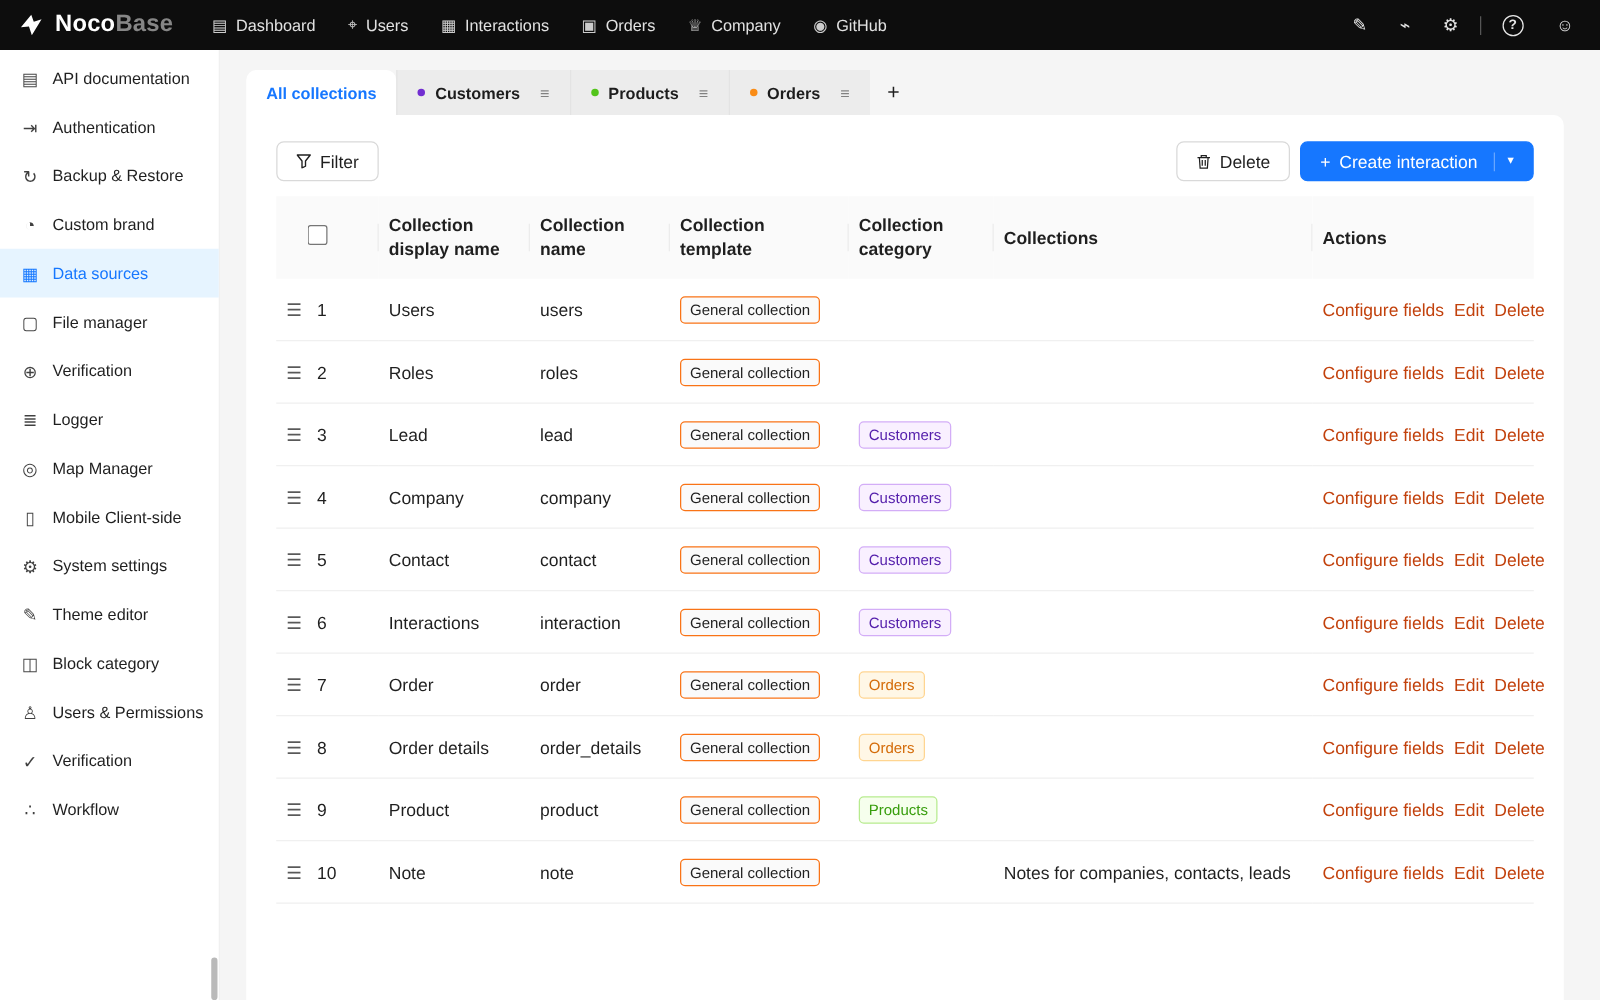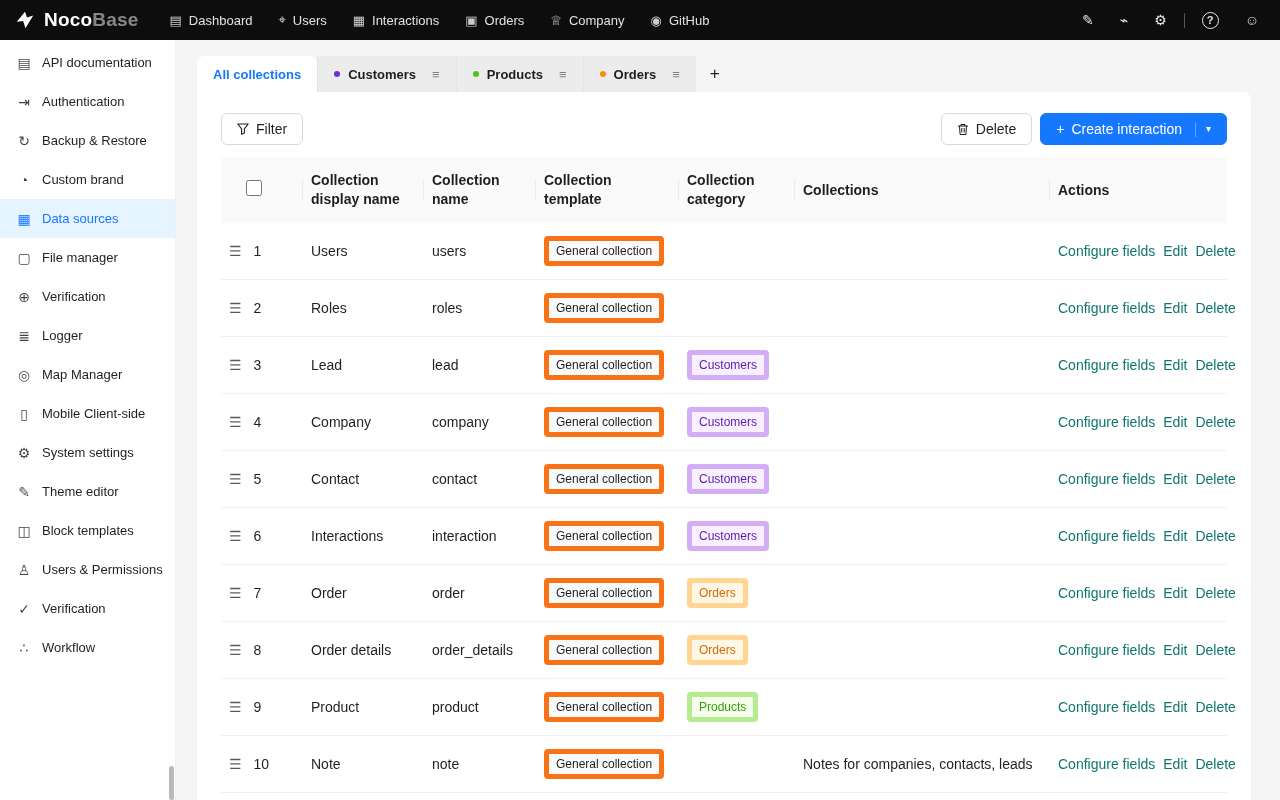--- a/index.html
+++ b/index.html
@@ -59,25 +59,25 @@
   
   table { width:100%; border-collapse:collapse; table-layout:fixed; font-size:14px; }
   thead th { background:#fafafa; text-align:left; font-weight:600; color:rgba(0,0,0,.88); padding:14px 8px; position:relative; line-height:19px; vertical-align:middle; }
   thead th::after { content:''; position:absolute; right:0; top:50%; transform:translateY(-50%); width:1px; height:22px; background:#ececec; }
   thead th:last-child::after { display:none; }
   tbody td { padding:13px 8px; border-bottom:1px solid #f0f0f0; color:rgba(0,0,0,.88); vertical-align:middle; line-height:22px; }
   .sel-cell { display:flex; align-items:center; gap:12px; }
   .drag-handle { color:rgba(0,0,0,.65); font-size:14px; cursor:grab; }
   .row-index { color:rgba(0,0,0,.88); }
   input[type="checkbox"] { width:16px; height:16px; accent-color:#1677ff; cursor:pointer; margin-left:17px; }
-  .tag { display:inline-block; font-size:12px; line-height:20px; padding:0 7px; border-radius:4px; border:5px solid #f97316; background:#fafafa; color:rgba(0,0,0,.88); white-space:nowrap; }
+  .tag { display:inline-block; font-size:12px; line-height:20px; padding:0 7px; border-radius:4px; border:1px solid #f97316; background:#fafafa; color:rgba(0,0,0,.88); white-space:nowrap; }
   .tag-purple { color:#531dab; background:#f9f0ff; border-color:#d3adf7; }
   .tag-green  { color:#389e0d; background:#f6ffed; border-color:#b7eb8f; }
   .tag-orange { color:#d46b08; background:#fff7e6; border-color:#ffd591; }
-  .act-link { color:#0f766e; margin-right:8px; cursor:pointer; white-space:nowrap; }
+  .act-link { color:#c2410c; margin-right:8px; cursor:pointer; white-space:nowrap; }
   .act-link:last-child { margin-right:0; }
 
   .watermark { position:absolute; right:22px; bottom:8px; font-size:27px; font-weight:600; color:rgba(55,55,55,.72); pointer-events:none; white-space:nowrap; }
 </style>
 </head>
 <body>
 
 <header class="navbar">
   <div class="brand">
     <svg width="22" height="22" viewBox="0 0 24 24">
@@ -177,21 +177,21 @@
         <div class="side-item">
           <span class="side-icon">⚙</span>
           <span>System settings</span>
         </div>
         <div class="side-item">
           <span class="side-icon">✎</span>
           <span>Theme editor</span>
         </div>
         <div class="side-item">
           <span class="side-icon">◫</span>
-          <span>Block templates</span>
+          <span>Block category</span>
         </div>
         <div class="side-item">
           <span class="side-icon">♙</span>
           <span>Users &amp; Permissions</span>
         </div>
         <div class="side-item">
           <span class="side-icon">✓</span>
           <span>Verification</span>
         </div>
         <div class="side-item">

